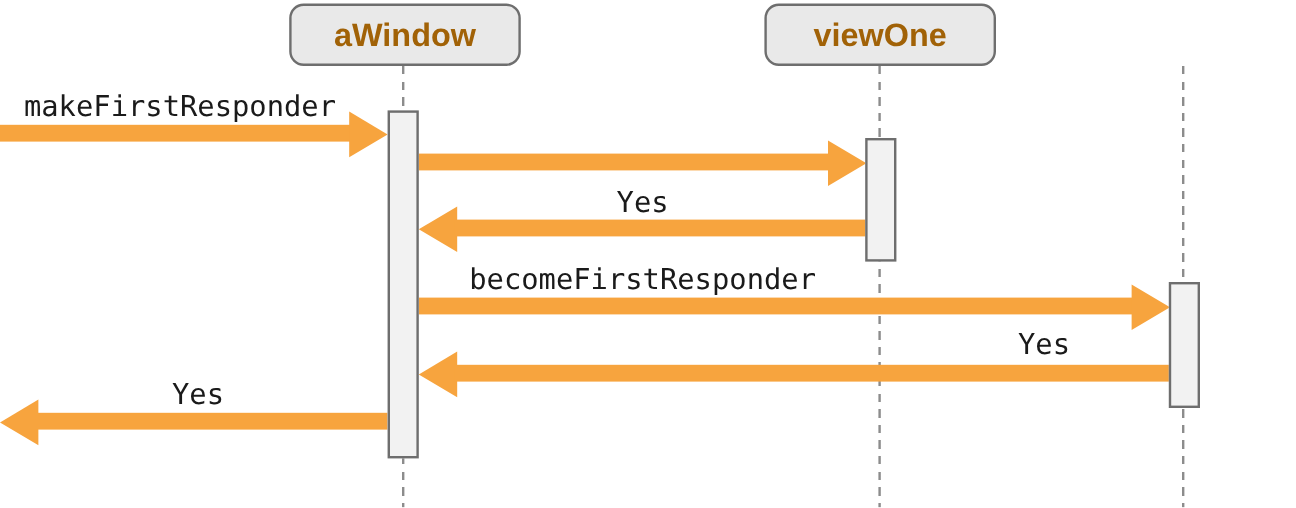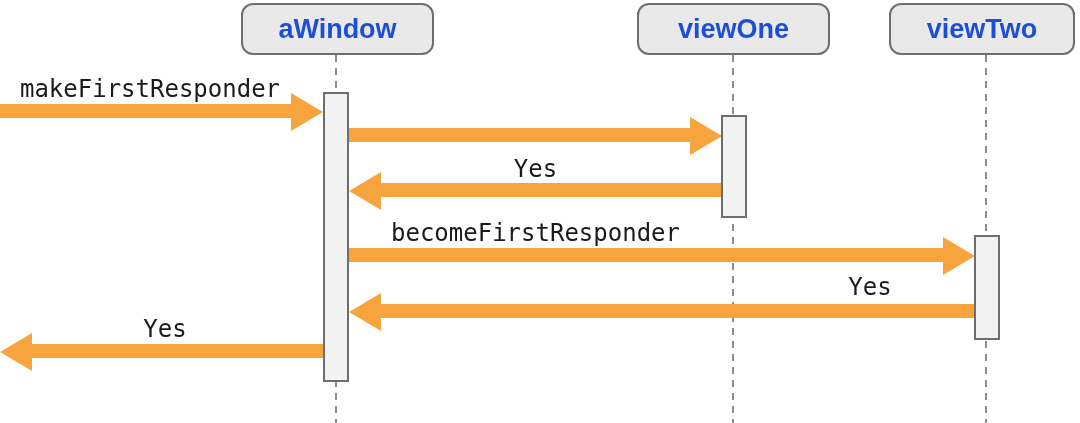--- a/index.html
+++ b/index.html
@@ -19,21 +19,21 @@
     box-sizing: border-box;
     background: #e9e9e9;
     border: 2px solid #6e6e6e;
     border-radius: 12px;
     display: flex;
     align-items: center;
     justify-content: center;
     font-family: "Liberation Sans", sans-serif;
     font-weight: bold;
     font-size: 27px;
-    color: #1d4ed8;
+    color: #a16207;
     z-index: 3;
   }
   
   .lifeline {
     position: absolute;
     top: 55px;
     bottom: 0;
     width: 2px;
     background: repeating-linear-gradient(to bottom, #8c8c8c 0 7px, transparent 7px 13px);
     z-index: 1;
@@ -90,23 +90,20 @@
   <div class="lifeline" style="left:335px;"></div>
   <div class="lifeline" style="left:732px;"></div>
   <div class="lifeline" style="left:985px;"></div>
 
   <div class="actor-box" style="left:241px; width:193px;">
     <span>aWindow</span>
   </div>
   <div class="actor-box" style="left:637px; width:193px;justify-content:center;">
     <span>viewOne</span>
   </div>
-  <div class="actor-box" style="left:889px; width:186px;">
-    <span>viewTwo</span>
-  </div>
 
   <div class="msg-label" style="left:0; width:300px; top:74px;">makeFirstResponder</div>
   <div class="arrow-body" style="left:0; width:293px; top:104px;"></div>
   <div class="arrow-head-right" style="left:291px; top:93px;"></div>
 
   <div class="arrow-body" style="left:349px; width:343px; top:128px;"></div>
   <div class="arrow-head-right" style="left:690px; top:117px;"></div>
 
   <div class="msg-label" style="left:349px; width:373px; top:154px;">Yes</div>
   <div class="arrow-head-left" style="left:349px; top:172px;"></div>

